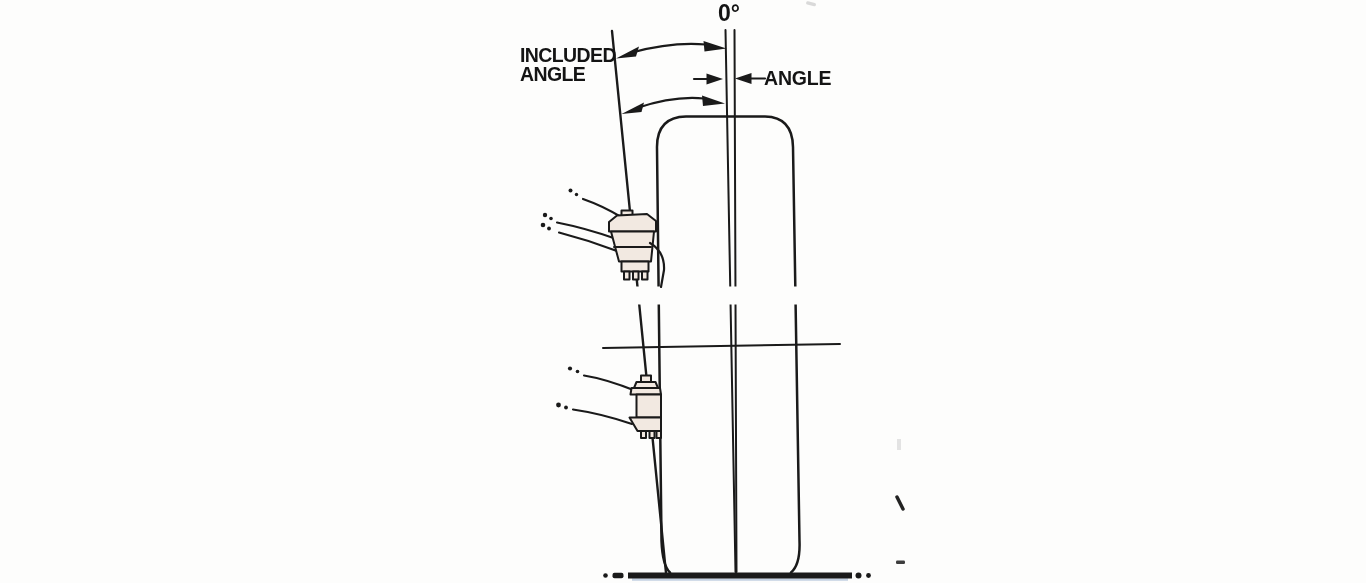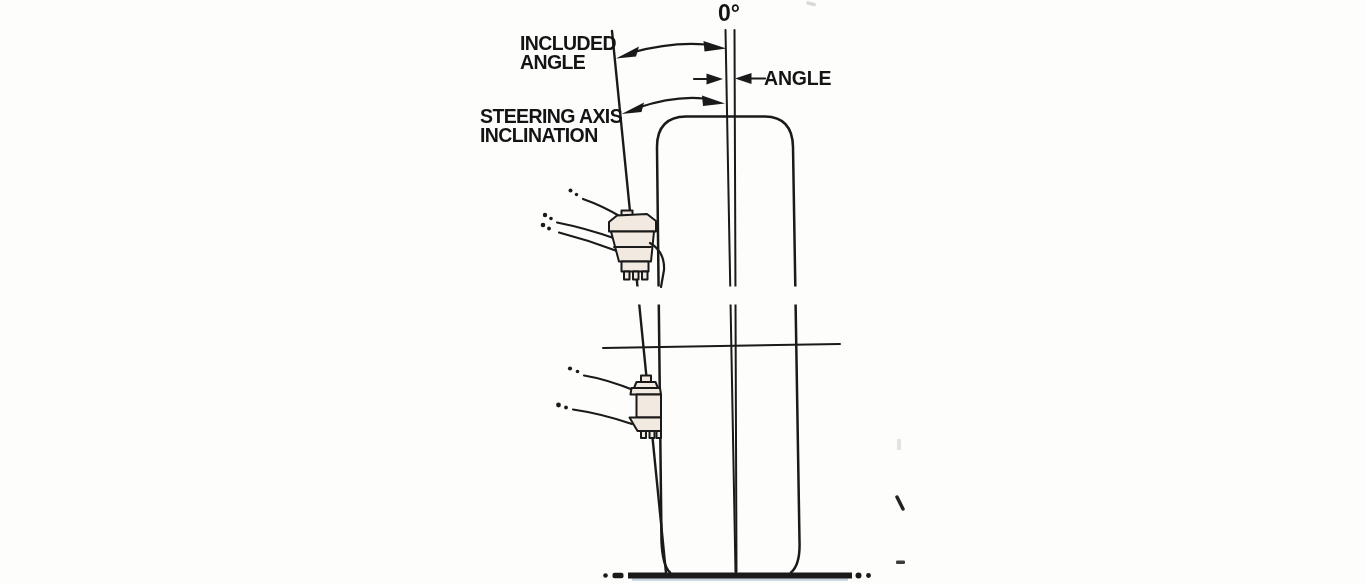--- a/index.html
+++ b/index.html
@@ -24,21 +24,21 @@
   .dark{fill:var(--line-color);stroke:none;}
   .joint{fill:var(--joint-fill);stroke:var(--line-color);stroke-width:2;stroke-linejoin:round;}
   .band{fill:var(--background);stroke:none;}
   
   .lbl{
     position:absolute;font-weight:700;color:#141414;
     white-space:pre-line;letter-spacing:-0.6px;
     font-size:19.5px;line-height:19px;
   }
   .lbl-zero{left:711px;top:1px;width:36px;text-align:center;font-size:23px;line-height:24px;letter-spacing:0;}
-  .lbl-included{left:520px;top:34px;}
+  .lbl-included{left:520px;top:46px;}
   .lbl-sai{left:480px;top:107px;line-height:18.5px;}
   .lbl-camber{left:764px;top:69px;letter-spacing:-0.2px;}
 </style>
 </head>
 <body>
 
 <div class="canvas">
 
   <svg width="1366" height="583" viewBox="0 0 1366 583">
 
@@ -127,16 +127,14 @@
       <rect x="806" y="2" width="10" height="3.5" rx="1.5" fill="#bbb" opacity="0.55" transform="rotate(14 811 4)"></rect>
       <rect x="897" y="439" width="4" height="11" fill="#c9c9c9" opacity="0.5"></rect>
       <path d="M 897,497 L 903,509" stroke="#232323" stroke-width="3.5" stroke-linecap="round" fill="none"></path>
       <rect x="896" y="560.5" width="9" height="3.5" rx="1.2" fill="#3d3d3d"></rect>
     </g>
   </svg>
 
   <div class="lbl lbl-zero">0°</div>
   <div class="lbl lbl-included">INCLUDED
 ANGLE</div>
-  <div class="lbl lbl-sai">STEERING AXIS
-INCLINATION</div>
   <div class="lbl lbl-camber">ANGLE</div>
 </div>
 
 </body></html>

